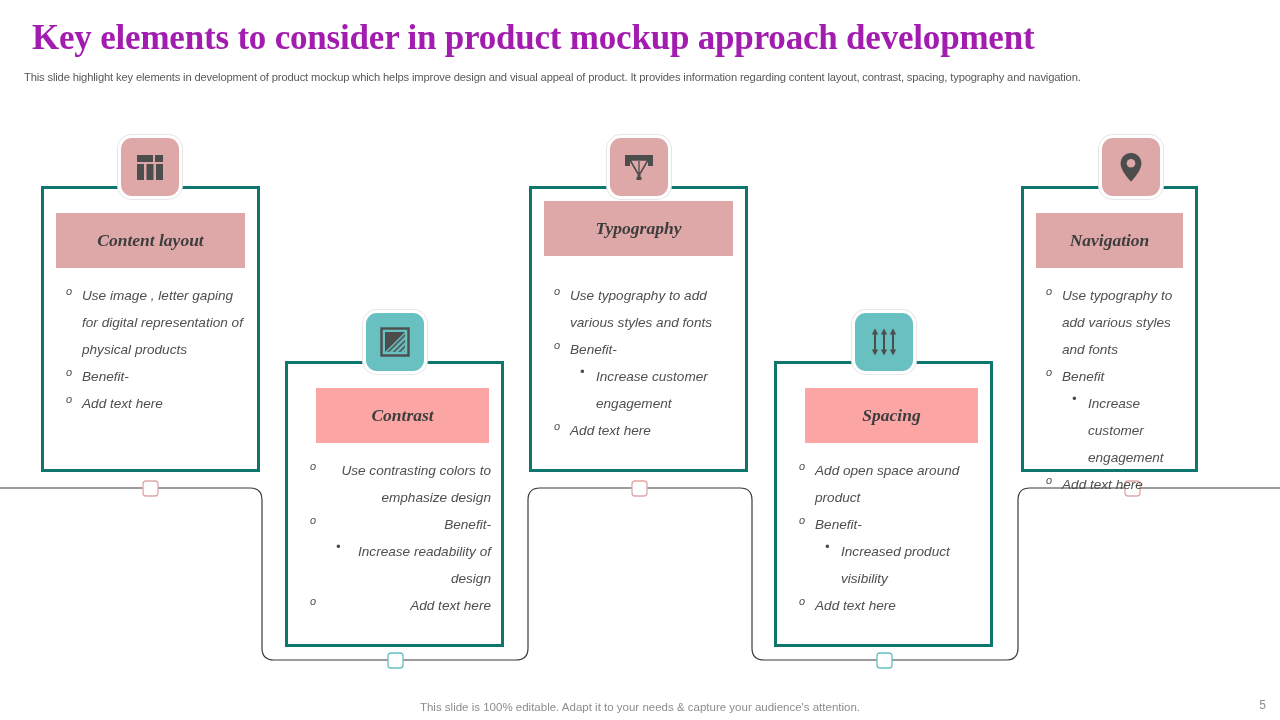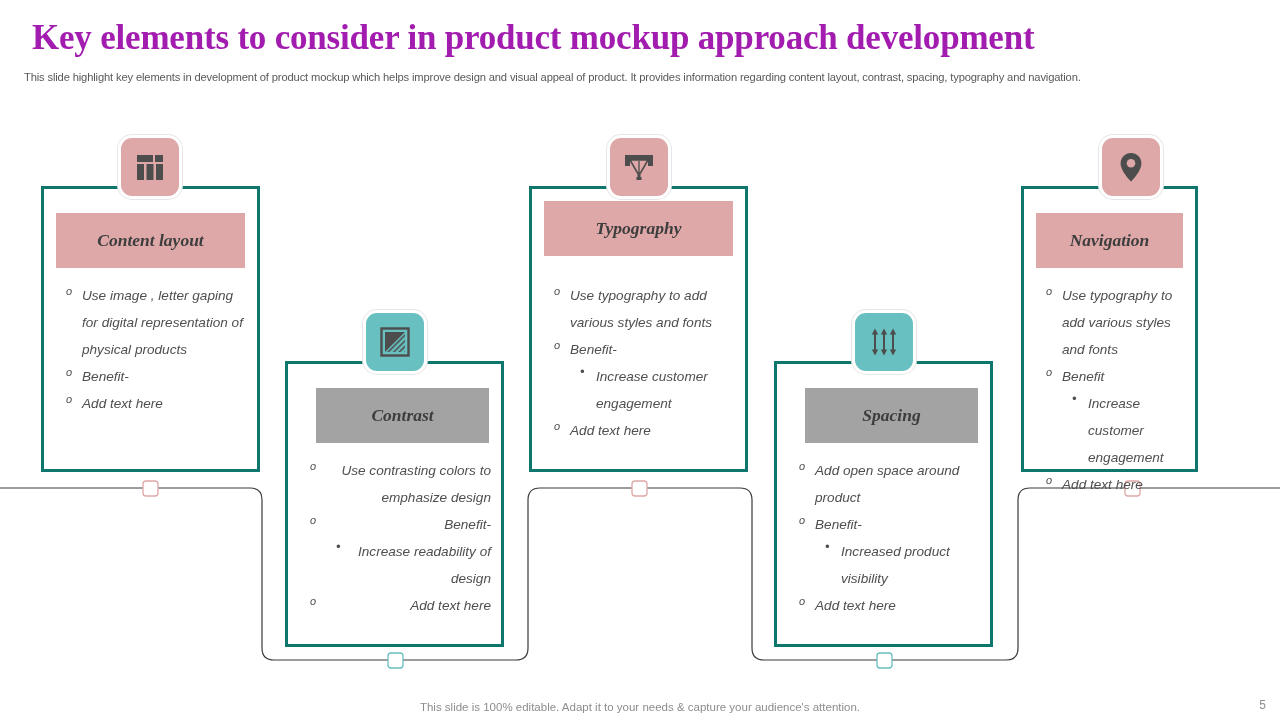--- a/index.html
+++ b/index.html
@@ -48,21 +48,21 @@
     display: flex; align-items: center; justify-content: center;
   }
   .card-head-text {
     font-family: "Liberation Serif", serif;
     font-weight: bold;
     font-size: 17.5px;
     color: #3d3d3d;
     text-align: center;
   }
   .card.pink  .card-head { background: #dfa8a8; }
-  .card.teal  .card-head { background: #a3a3a3; margin-left: 16px; }
+  .card.teal  .card-head { background: #fca5a5; margin-left: 16px; }
 
   .bullets {
     position: absolute;
     left: 12px; right: 10px;
     font-size: 13.6px;
     line-height: 27px;
     color: #4f4f4f;
   }
   .b1 {
     position: relative;

